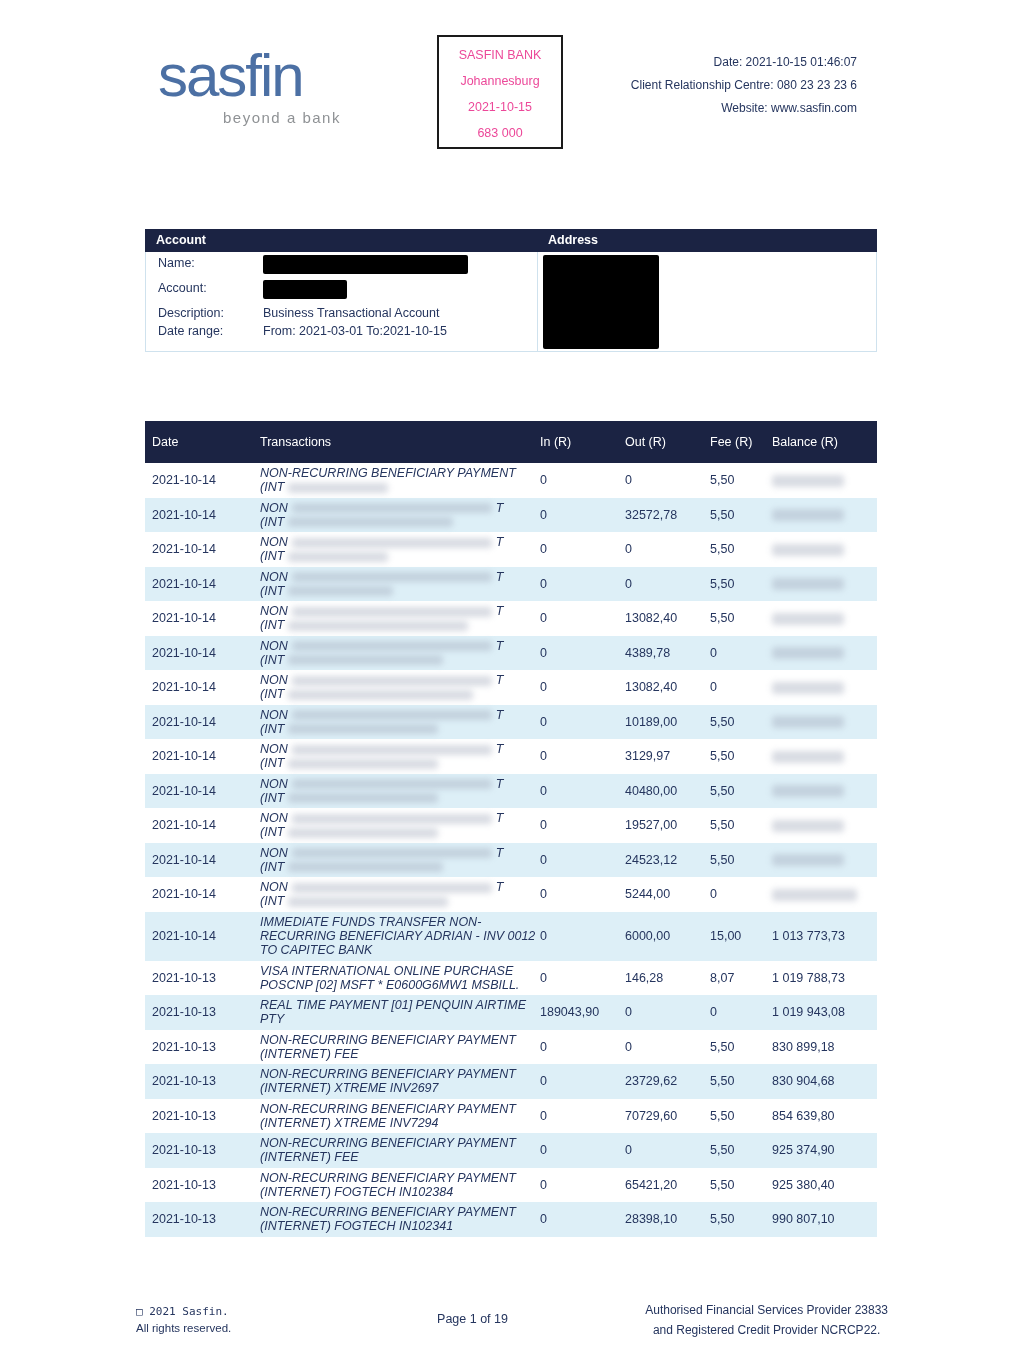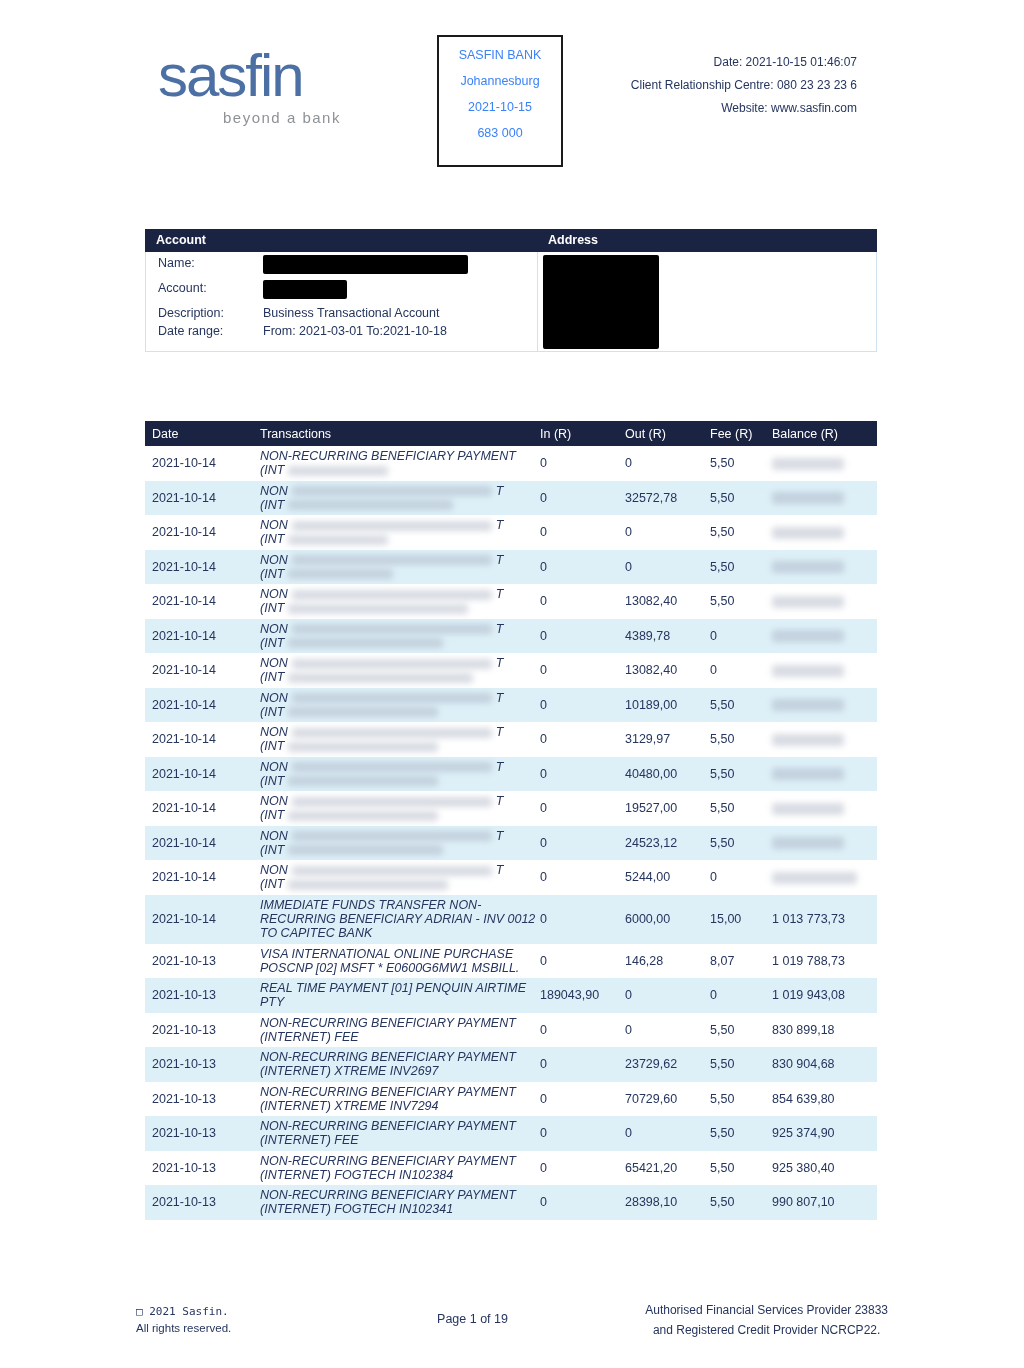--- a/index.html
+++ b/index.html
@@ -8,23 +8,23 @@
   .page {
     position:relative; width:1024px; height:1368px; margin:0 auto;
     background:#ffffff; overflow:hidden; color:#25355e;
   }
 
   
   .logo { position:absolute; left:158px; top:46px; font-size:60px; line-height:60px;
           color:#4c70a4; letter-spacing:-2px; font-weight:400; }
   .tagline { position:absolute; left:223px; top:109px; font-size:15px; color:#8f9295;
              letter-spacing:1.5px; }
-  .stamp { position:absolute; left:437px; top:35px; width:126px; height:132px;
+  .stamp { position:absolute; left:437px; top:35px; width:126px; height:114px;
            border:2px solid #1a1a1a; text-align:center; padding-top:11px;
-           font-size:12.5px; color:#3b82f6; }
+           font-size:12.5px; color:#ec4899; }
   .stamp div { margin-bottom:12px; }
   .contact { position:absolute; left:560px; top:55px; width:297px; text-align:right;
              font-size:12px; color:#25355e; }
   .contact div { margin-bottom:9px; }
 
   
   .panel { position:absolute; top:229px; }
   .panel-account { left:145px; width:406px; }
   .panel-address { left:537px; width:340px; }
   .panel-head { height:23px; line-height:23px; background:#1b2343; color:#ffffff;
@@ -34,21 +34,21 @@
   .acct-row { position:absolute; left:0; width:100%; height:25px; font-size:12.5px; }
   .acct-label { position:absolute; left:12px; top:4px; }
   .acct-value { position:absolute; left:117px; top:4px; }
   .redact { background:#000; border-radius:2px; position:absolute; }
   .redact-name   { left:117px; top:3px;  width:205px; height:19px; }
   .redact-number { left:117px; top:28px; width:84px;  height:19px; }
   .redact-address{ left:5px;   top:3px;  width:116px; height:94px; }
 
   
   .tx-table { position:absolute; left:145px; top:421px; width:732px; }
-  .tx-head { display:flex; height:25px; background:#1b2343; color:#ffffff;
+  .tx-head { display:flex; height:42px; background:#1b2343; color:#ffffff;
              font-size:12.5px; align-items:center; }
   .tx-row { display:flex; height:34.5px; align-items:center; font-size:12.5px;
             background:#ffffff; }
   .tx-row.shade { background:#ddeff7; }
   .tx-row.tall { height:49px; }
   .col { padding-left:7px; overflow:visible; }
   .c-date { width:108px; } .c-desc { width:280px; } .c-in { width:85px; }
   .c-out { width:85px; } .c-fee { width:62px; } .c-bal { width:112px; }
   .tx-desc { line-height:14px;font-style:italic; }
   .tx-line { white-space:nowrap; height:14px; }
@@ -96,21 +96,21 @@
       <div class="acct-row" style="top:25px;">
         <span class="acct-label">Account:</span>
       </div>
       <div class="redact redact-number"></div>
       <div class="acct-row" style="top:50px;">
         <span class="acct-label">Description:</span>
         <span class="acct-value">Business Transactional Account</span>
       </div>
       <div class="acct-row" style="top:68px;">
         <span class="acct-label">Date range:</span>
-        <span class="acct-value">From: 2021-03-01 To:2021-10-18</span>
+        <span class="acct-value">From: 2021-03-01 To:2021-10-15</span>
       </div>
     </div>
   </div>
 
   <div class="panel panel-address">
     <div class="panel-head">Address</div>
     <div class="panel-body">
       <div class="redact redact-address"></div>
     </div>
   </div>

